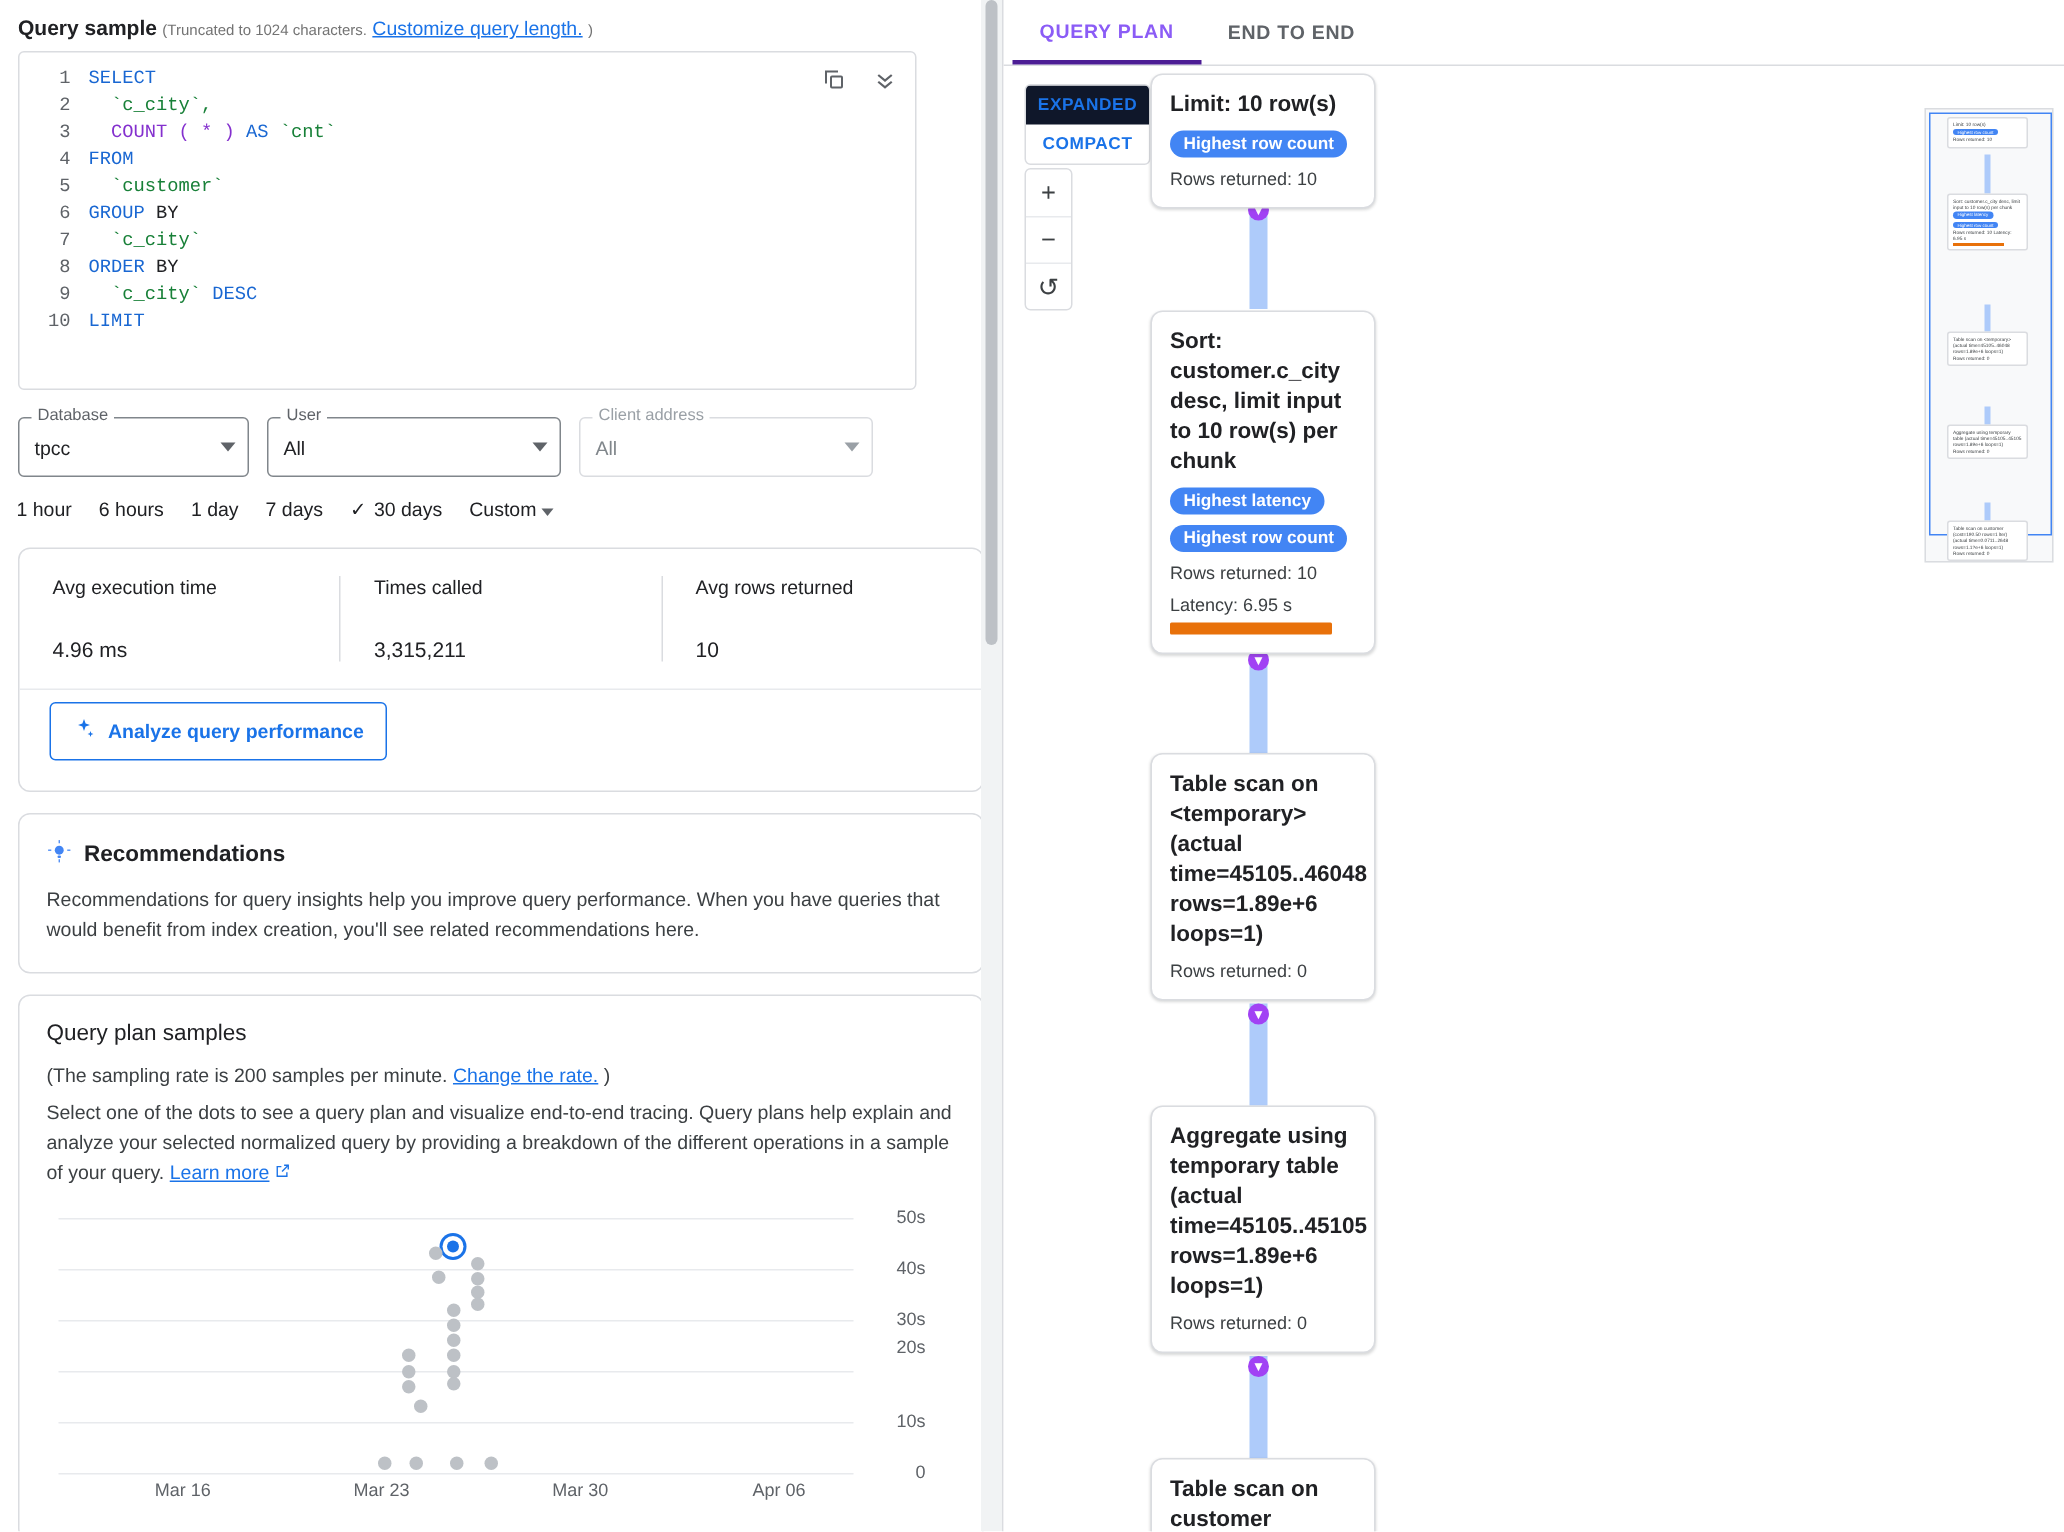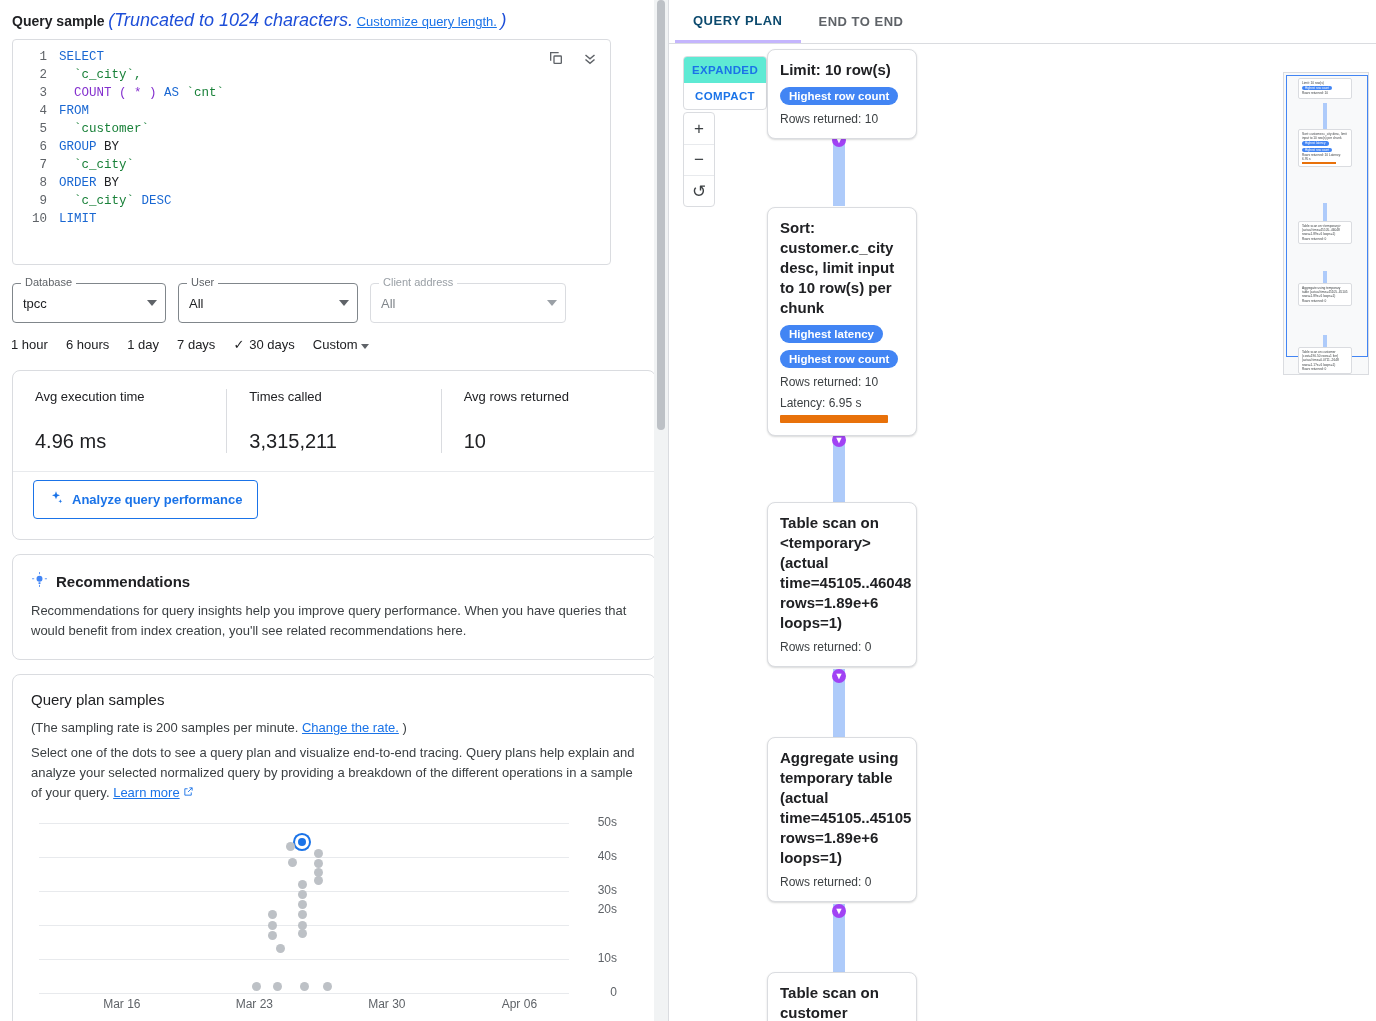--- a/index.html
+++ b/index.html
@@ -19,21 +19,21 @@
     position: relative;
     overflow: hidden;
     background: #fff;
   }
   .qd-header {
     padding: 10px 12px 6px 12px;
     font-size: 13px;
     color: #202124;
   }
   .qd-title { font-weight: bold; font-size: 14px; }
-  .qd-sub { font-weight: normal; color: #1d4ed8; font-size: 18px; font-style: italic; }
+  .qd-sub { font-weight: normal; color: #737373; font-size: 10px; }
   .link { color: #1a73e8; text-decoration: underline; cursor: pointer; }
 
   .code-box {
     margin: 2px 57px 0 12px;
     border: 1px solid #dadce0;
     border-radius: 4px;
     background: #fff;
     height: 226px;
     position: relative;
     overflow: hidden;
@@ -74,21 +74,21 @@
     height: 40px;
     border: 1px solid #80868b;
     border-radius: 4px;
     padding: 0 10px;
     display: flex; align-items: center;
     font-size: 13px;
     cursor: pointer;
     background: #fff;
   }
   .sel.w1 { width: 154px; }
-  .sel.w2 { width: 180px; text-align: center; }
+  .sel.w2 { width: 196px; text-align: center; }
   .sel.w3 { width: 196px; border-color: #dadce0; color: #80868b; }
   .sel-label {
     position: absolute; top: -8px; left: 8px;
     background: #fff; padding: 0 4px;
     font-size: 11px; color: #5f6368;
   }
   .sel.w3 .sel-label { color: #9aa0a6; }
   .caret {
     position: absolute; right: 8px; top: 50%;
     transform: translateY(-50%);
@@ -126,21 +126,21 @@
   .metrics {
     display: flex;
     padding: 18px 0 10px 0;
   }
   .metric {
     padding: 0 22px;
     flex: 1;
   }
   .metric + .metric { border-left: 1px solid #dadce0; }
   .metric-label { font-size: 13px; color: #202124; margin-bottom: 26px; }
-  .metric-value { font-size: 20px; color: #202124; }
+  .metric-value { font-size: 14px; color: #202124; }
   .analyze-wrap { padding: 8px 20px 20px 20px; border-top: 1px solid #e8eaed; margin-top: 8px; }
   .analyze-btn {
     display: inline-flex; align-items: center; gap: 8px;
     border: 1px solid #1a73e8; border-radius: 4px;
     color: #1a73e8; background: #fff;
     font-size: 13px; font-weight: bold;
     padding: 9px 14px; cursor: pointer;
   }
 
   .rec-card { padding: 16px 18px 18px 18px; }
@@ -200,35 +200,35 @@
   .tabs {
     display: flex; height: 44px; align-items: stretch;
     border-bottom: 1px solid #dadce0;
     padding-left: 6px;
   }
   .tab {
     padding: 0 18px; display: flex; align-items: center;
     font-size: 13px; font-weight: bold; letter-spacing: .5px;
     color: #5f6368; cursor: pointer;
   }
-  .tab.active { color: #0c4a6e; border-bottom: 3px solid #c4b5fd; }
+  .tab.active { color: #8b5cf6; border-bottom: 3px solid #4c1d95; }
 
   .plan-canvas { position: relative; width: 708px; height: 977px; background: #fff; }
 
   .mode-toggle {
     position: absolute; left: 14px; top: 12px;
     width: 84px;
     border: 1px solid #dadce0; border-radius: 4px;
     overflow: hidden; background: #fff;
     font-size: 11.5px; font-weight: bold; letter-spacing: .4px;
   }
   .mode {
     padding: 7px 6px; text-align: center; cursor: pointer; color: #1a73e8;
   }
-  .mode.on { background: #5eead4; }
+  .mode.on { background: #0f172a; }
   .zoom-ctrl {
     position: absolute; left: 14px; top: 68px;
     width: 32px;
     border: 1px solid #dadce0; border-radius: 4px; background: #fff;
   }
   .zoom-btn {
     height: 31px; display: flex; align-items: center; justify-content: center;
     font-size: 17px; color: #3c4043; cursor: pointer;
   }
   .zoom-btn + .zoom-btn { border-top: 1px solid #e8eaed; }

